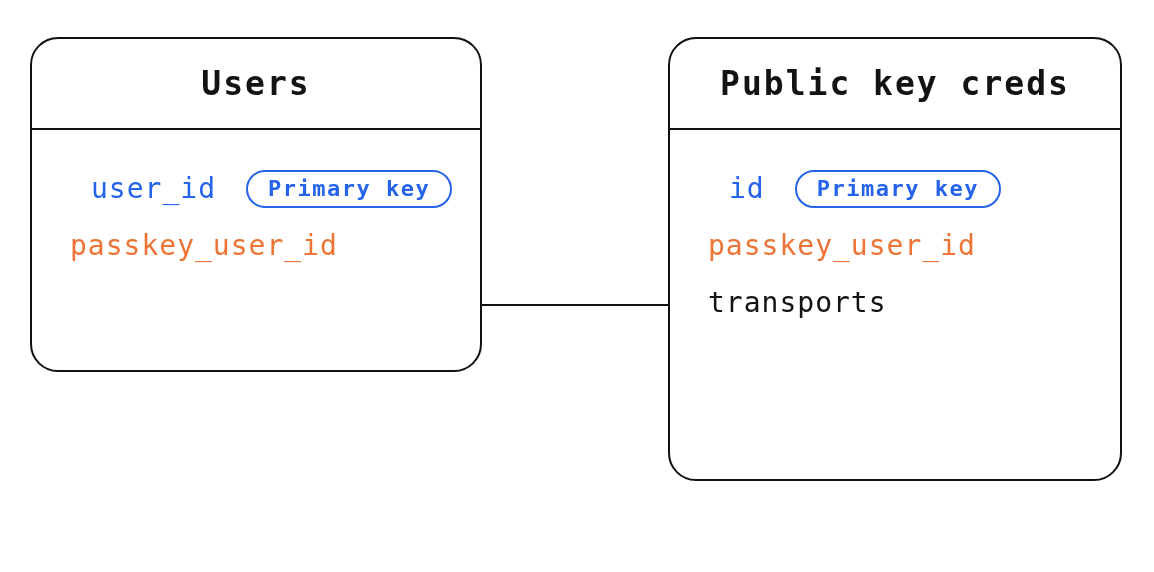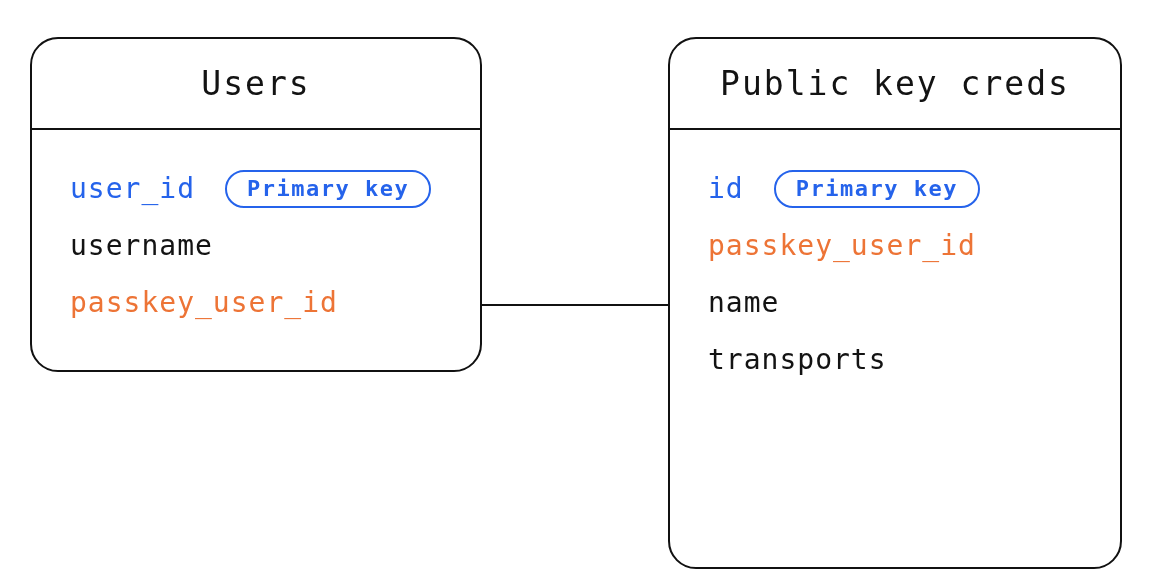--- a/index.html
+++ b/index.html
@@ -15,50 +15,50 @@
     overflow: hidden;
   }
   .table-box {
     position: absolute;
     background: #ffffff;
     border: 2px solid var(--line, #111111);
     border-radius: 28px;
     box-sizing: border-box;
   }
   .table-box.users  { left: 30px;  top: 37px; width: 452px; height: 335px; }
-  .table-box.creds  { left: 668px; top: 37px; width: 454px; height: 532px; }
+  .table-box.creds  { left: 668px; top: 37px; width: 454px; height: 444px; }
   .table-header {
     height: 91px;
     border-bottom: 2px solid var(--line, #111111);
     display: flex;
     align-items: center;
     justify-content: center;
     box-sizing: border-box;
   }
   .table-title {
-    font-weight: normal;
+    font-weight: bold;
     font-size: 33px;
     letter-spacing: 2px;
     color: var(--text, #131313);
   }
   .table-fields {
     padding: 30px 0 0 38px;
   }
   .field-row {
     height: 57px;
     display: flex;
     align-items: center;
   }
   .field-name {
     font-size: 28px;
     letter-spacing: 1px;
     color: var(--text, #131313);
     white-space: nowrap;
   }
-  .field-name.pk { color: var(--primary-blue, #2563EB); }
+  .field-name.pk { color: var(--primary-blue, #2563EB); margin-left: 21px; }
   .field-name.fk { color: var(--foreign-orange, #ED7436); }
   .badge {
     margin-left: 30px;
     display: inline-flex;
     align-items: center;
     justify-content: center;
     height: 38px;
     padding: 0 20px;
     border: 2px solid var(--primary-blue, #2563EB);
     border-radius: 999px;
@@ -86,44 +86,38 @@
   <div class="table-box users">
     <div class="table-header">
       <span class="table-title">Users</span>
     </div>
     <div class="table-fields">
       <div class="field-row">
         <span class="field-name pk">user_id</span>
         <span class="badge">Primary key</span>
       </div>
       <div class="field-row">
-        <span class="field-name">username</span>
-      </div>
-      <div class="field-row">
         <span class="field-name fk">passkey_user_id</span>
       </div>
     </div>
   </div>
 
   <div class="connector"></div>
 
   <div class="table-box creds">
     <div class="table-header">
       <span class="table-title">Public key creds</span>
     </div>
     <div class="table-fields">
       <div class="field-row">
         <span class="field-name pk">id</span>
         <span class="badge">Primary key</span>
       </div>
       <div class="field-row">
         <span class="field-name fk">passkey_user_id</span>
       </div>
       <div class="field-row">
-        <span class="field-name">name</span>
-      </div>
-      <div class="field-row">
         <span class="field-name">transports</span>
       </div>
     </div>
   </div>
 
 </div>
 
 </body></html>

